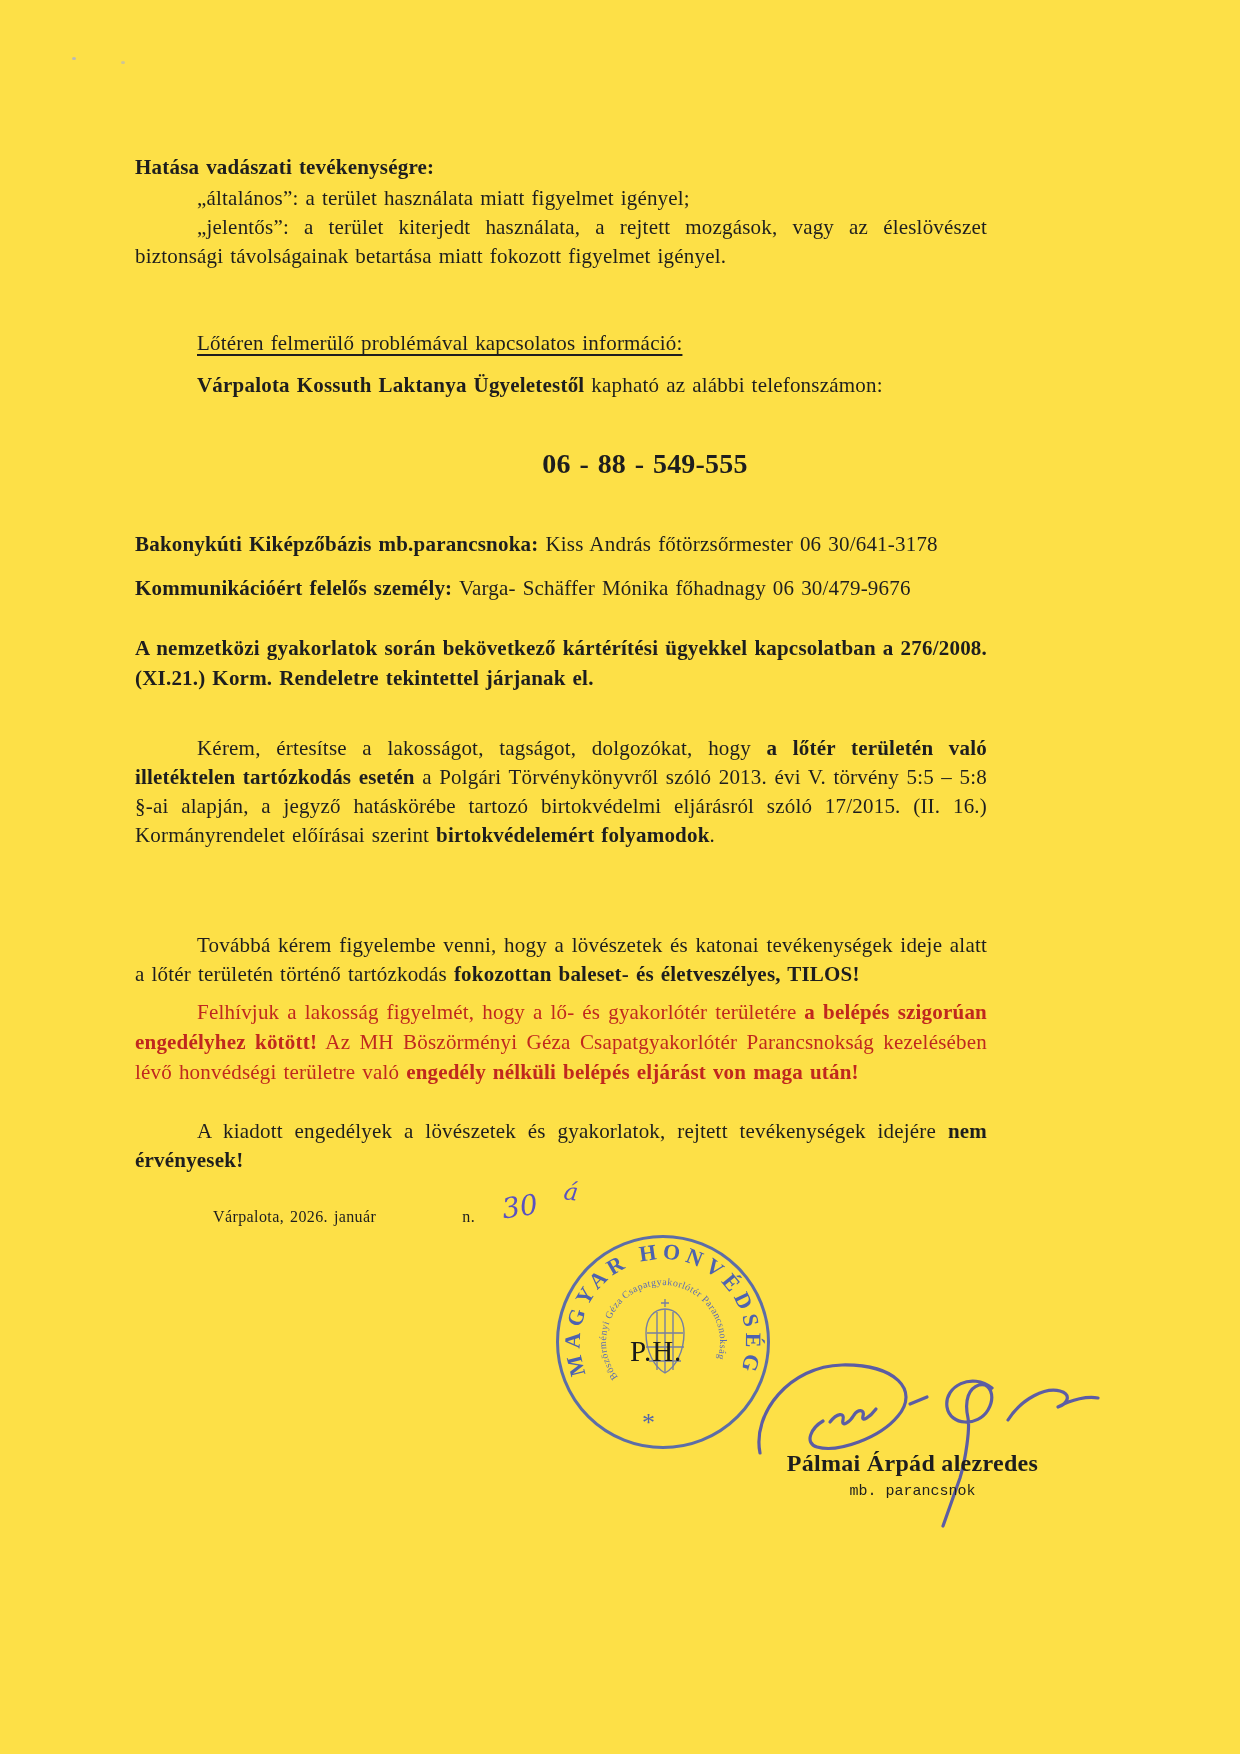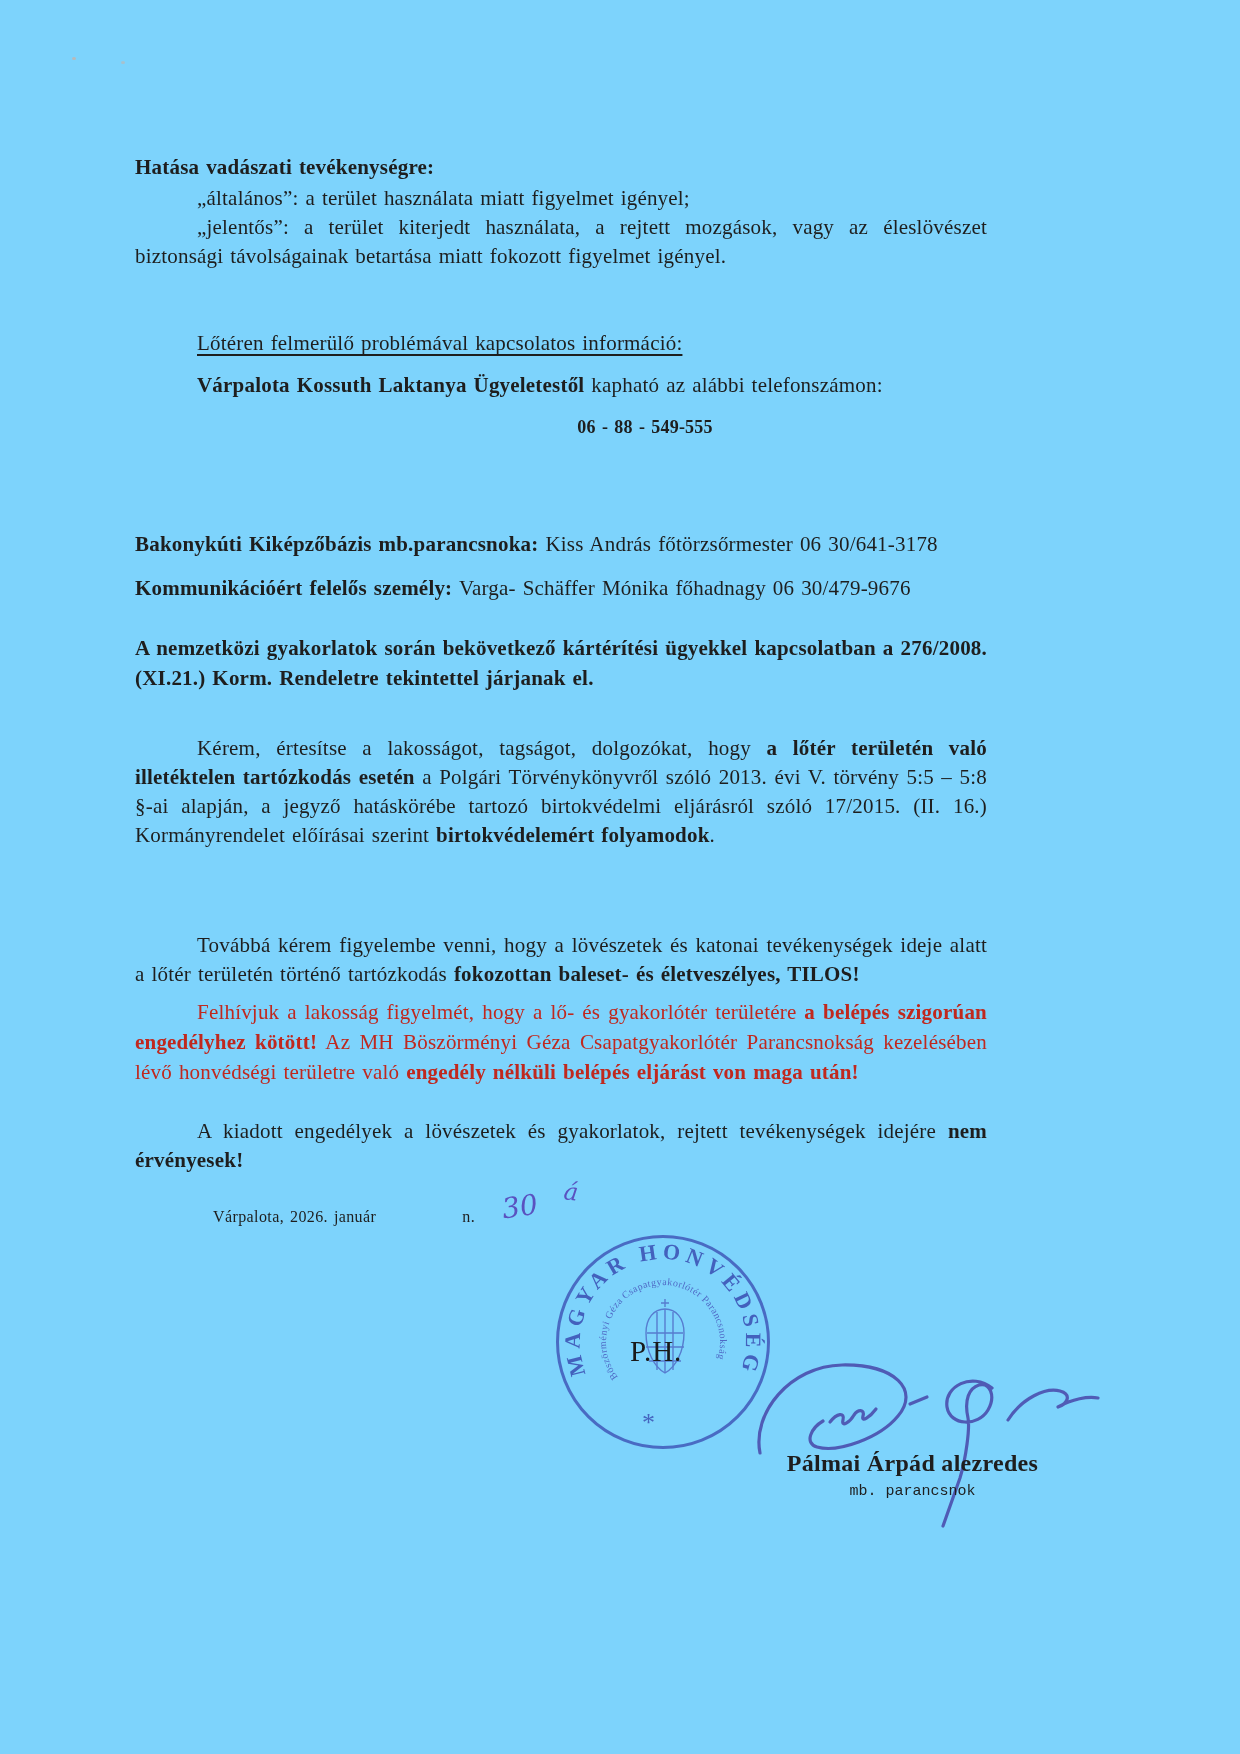--- a/index.html
+++ b/index.html
@@ -1,20 +1,20 @@
 <!DOCTYPE html>
 <html lang="hu"><head>
 <meta charset="utf-8">
 <style>
   html,body{margin:0;padding:0;background:#e8e8e8;}
   .page{
     position:relative;
     width:1240px;height:1754px;
     margin:0 auto;
-    background:#7dd3fc;
+    background:#fde047;
     overflow:hidden;
     font-family:"Liberation Serif","DejaVu Serif",serif;
     color:#1e1e1e;
   }
   .p{
     position:absolute;
     left:135px;width:852px;
     margin:0;
     font-size:21px;line-height:29px;
     letter-spacing:.2px;
@@ -61,21 +61,21 @@
   <p class="p b" style="top:153px;">Hatása vadászati tevékenységre:</p>
 
   <p class="p just ind" style="top:213px;">„jelentős”: a terület kiterjedt használata, a rejtett mozgások, vagy az éleslövészet biztonsági távolságainak betartása miatt fokozott figyelmet igényel.</p>
 
   <p class="p" style="top:184px;left:197px;width:790px;">„általános”: a terület használata miatt figyelmet igényel;</p>
 
   <p class="p under" style="top:329px;left:197px;width:790px;">Lőtéren felmerülő problémával kapcsolatos információ:</p>
 
   <p class="p" style="top:371px;left:197px;width:790px;"><b>Várpalota Kossuth Laktanya Ügyeletestől</b><span> kapható az alábbi telefonszámon:</span></p>
 
-  <p class="p b center-block" style="top:413px;font-size:18px;">06 - 88 - 549-555</p>
+  <p class="p b center-block" style="top:449px;font-size:28px;">06 - 88 - 549-555</p>
 
 
   <p class="p" style="top:530px;"><b>Bakonykúti Kiképzőbázis mb.parancsnoka:</b><span> Kiss András főtörzsőrmester 06 30/641-3178</span></p>
 
   <p class="p" style="top:574px;"><b>Kommunikációért felelős személy:</b><span> Varga- Schäffer Mónika főhadnagy 06 30/479-9676</span></p>
 
   <p class="p just b lh30" style="top:633px;">A nemzetközi gyakorlatok során bekövetkező kártérítési ügyekkel kapcsolatban a 276/2008. (XI.21.) Korm. Rendeletre tekintettel járjanak el.</p>
 
   <p class="p just ind" style="top:734px;"><span>Kérem, értesítse a lakosságot, tagságot, dolgozókat, hogy </span><b>a lőtér területén való illetéktelen tartózkodás esetén</b><span> a Polgári Törvénykönyvről szóló 2013. évi V. törvény 5:5 – 5:8 §-ai alapján, a jegyző hatáskörébe tartozó birtokvédelmi eljárásról szóló 17/2015. (II. 16.) Kormányrendelet előírásai szerint </span><b>birtokvédelemért folyamodok</b><span>.</span></p>
 

